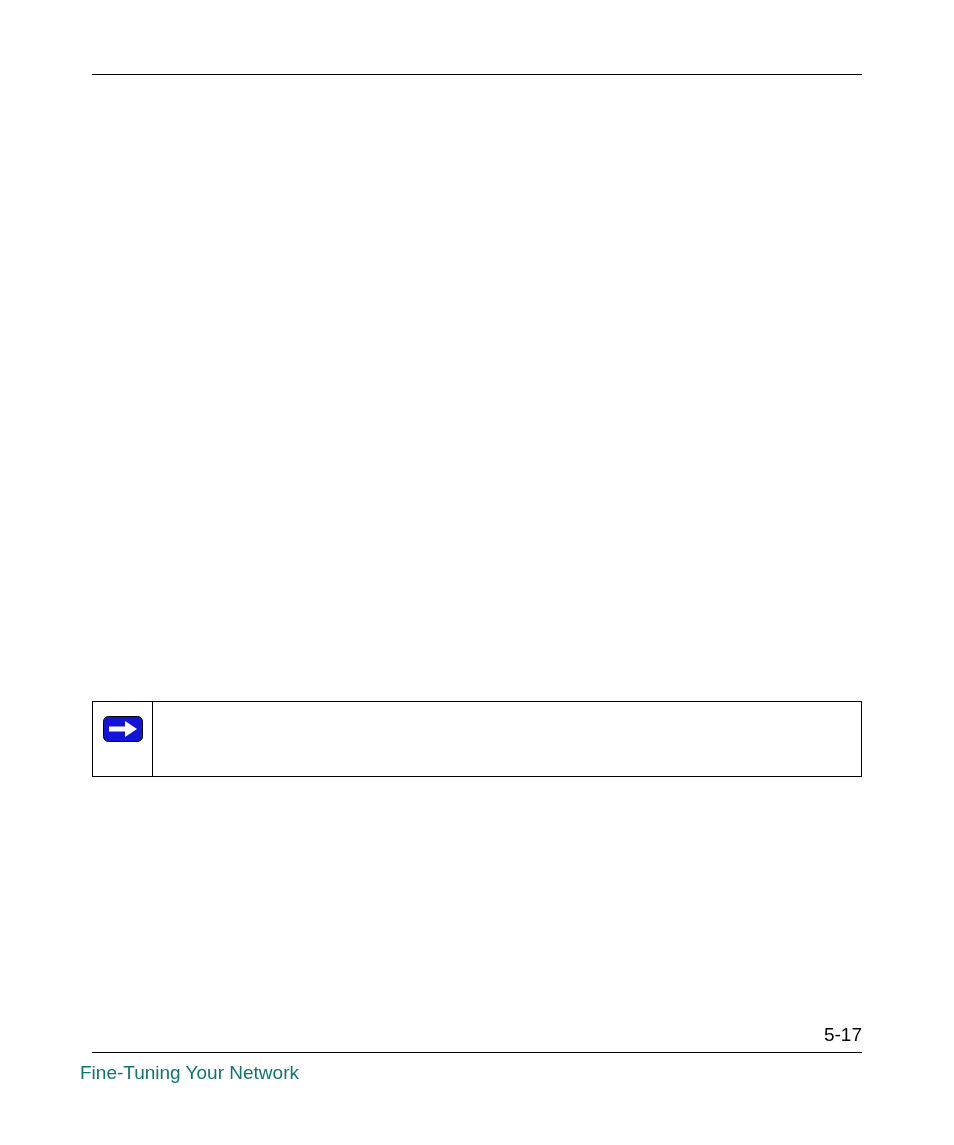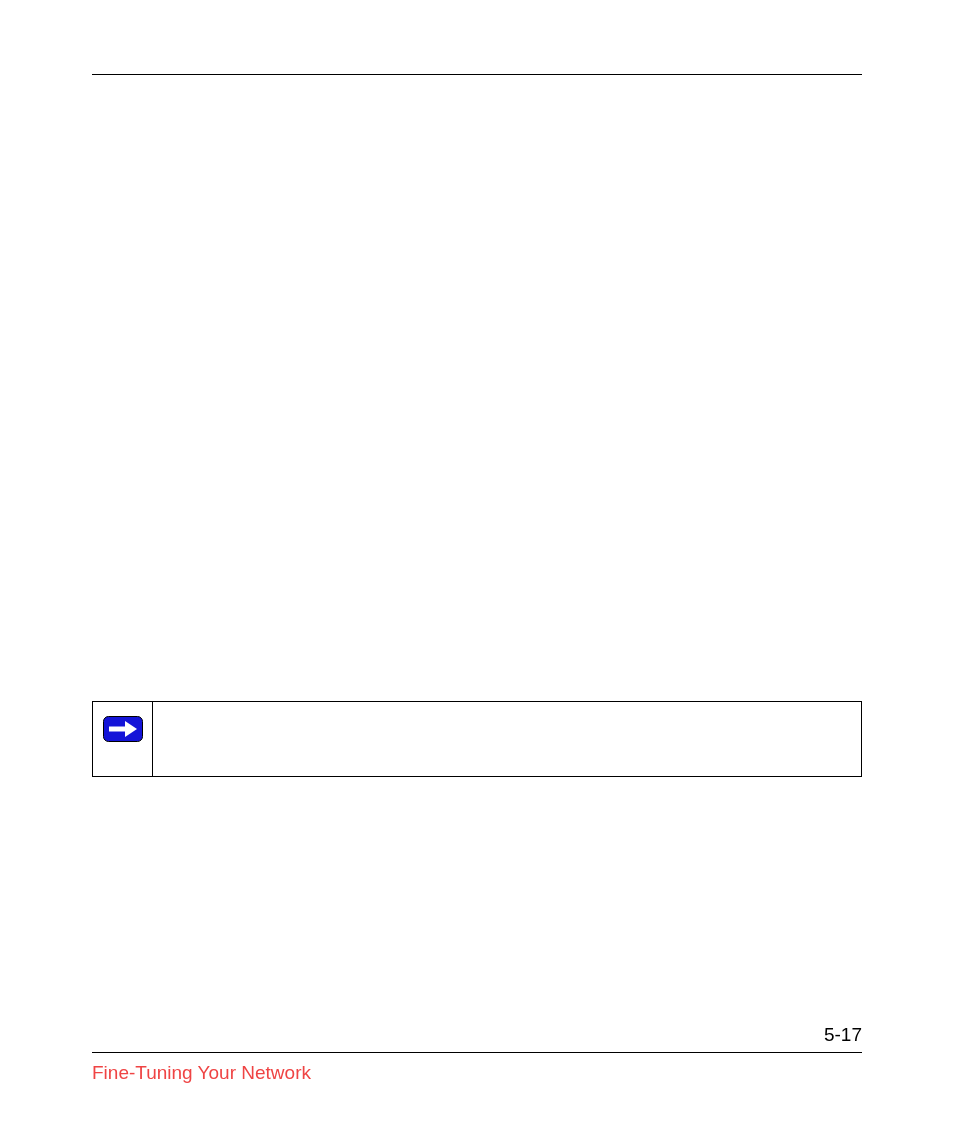--- a/index.html
+++ b/index.html
@@ -51,25 +51,25 @@
   }
   .bottom-rule {
     position: absolute;
     left: 92px;
     right: 92px;
     top: 1052px;
     border-top: 1px solid #000;
   }
   .footer-left {
     position: absolute;
-    left: 92px;
+    left: 80px;
     top: 1062px;
     font-size: 19px;
     font-family: Arial, Helvetica, sans-serif;
-    color: #ef4444;
+    color: #0f766e;
   }
   .footer-right {
     position: absolute;
     right: 92px;
     top: 1024px;
     font-size: 19px;
     font-family: Arial, Helvetica, sans-serif;
     color: #000;
   }
 </style>

